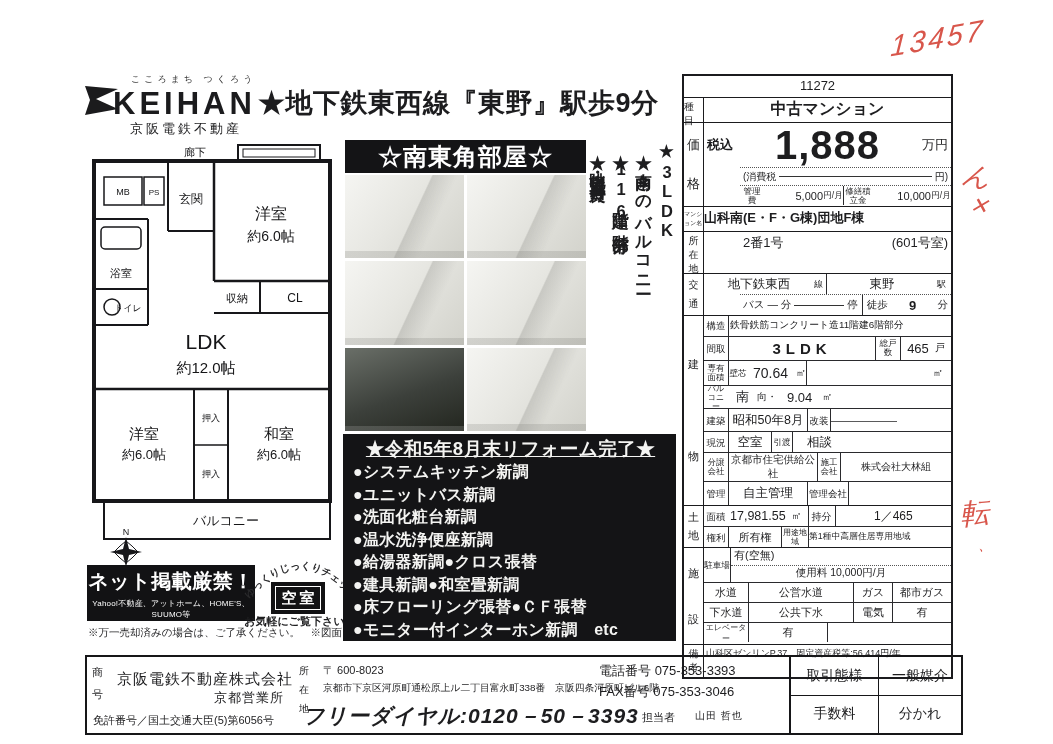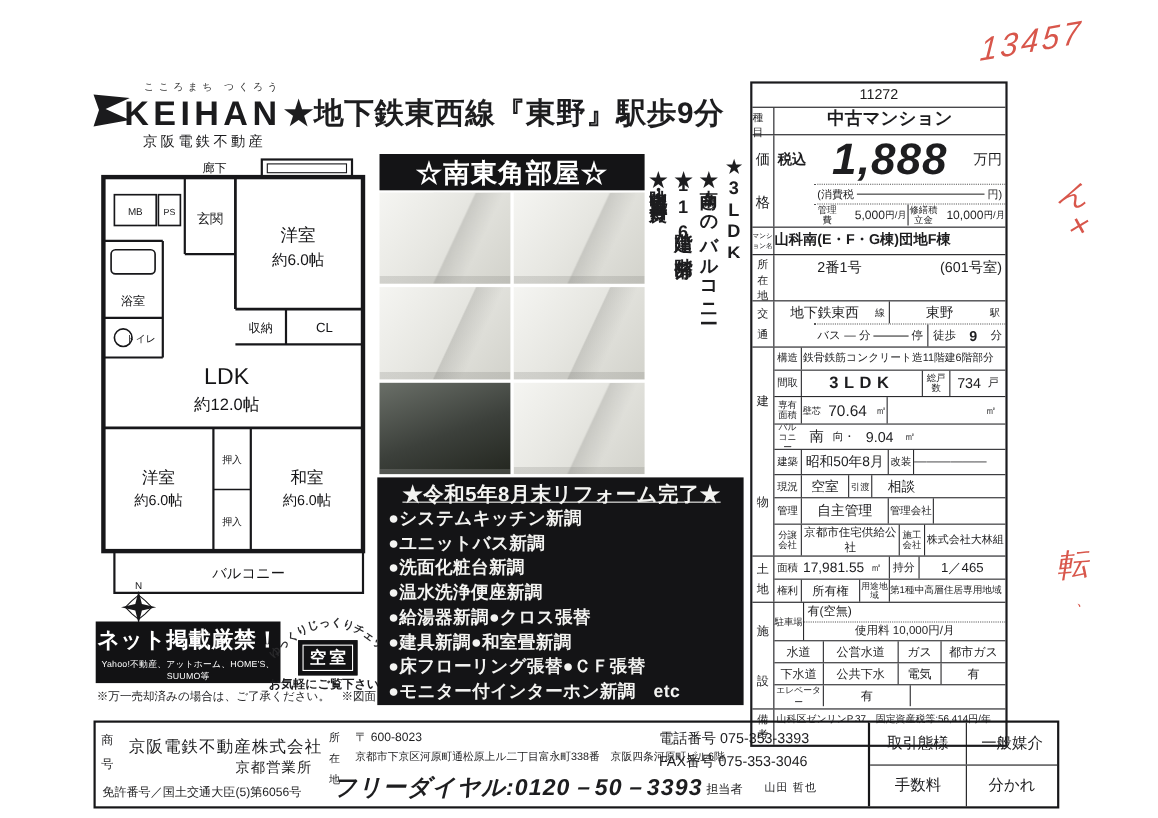--- a/index.html
+++ b/index.html
@@ -51,33 +51,33 @@
   .ph.dark::after { background:linear-gradient(0deg, rgba(255,255,255,.15) 0 6%, transparent 6%); }
 
   .appeal { left:589px; top:142px; height:302px; width:88px; writing-mode:vertical-rl; text-orientation:upright; font-size:16.5px; font-weight:800; letter-spacing:1.5px; }
   .appeal > div { margin-left:3px; line-height:20px; white-space:nowrap; }
 
   .reform { left:343px; top:434px; width:333px; height:207px; background:#141416; color:#f4f4f2; padding:2px 8px 0 10px; }
   .reform-title { font-size:18.5px; font-weight:800; text-align:center; text-decoration:underline; letter-spacing:0.5px; }
   .reform-item { font-size:16px; font-weight:bold; line-height:22.5px; white-space:nowrap; letter-spacing:0.3px; }
 
   
-  .rtable { left:682px; top:74px; width:234px; border:2.5px solid #1b1b1e; font-size:12px; background:#fff; }
+  .rtable { left:682px; top:74px; width:271px; border:2.5px solid #1b1b1e; font-size:12px; background:#fff; }
   .rtable .sec { display:flex; border-top:1.8px solid #1b1b1e; }
   .rtable .sec:first-child { border-top:none; }
   .glabel { width:20px; display:flex; flex-direction:column; justify-content:space-around; align-items:center; font-size:11px; border-right:1.6px solid #1b1b1e; padding:2px 0; }
   .gbody { flex:1; display:flex; flex-direction:column; min-width:0; }
   .trow { display:flex; align-items:center; border-top:1.3px solid #2a2a2d; min-width:0; }
   .gbody .trow:first-child, .sec .trow:first-child { border-top:none; }
   .trow.dot { border-top-style:dotted; border-top-color:#555;margin-left:36px; }
   .sl { font-size:8.5px; line-height:9px; word-break:break-all; text-align:center; flex:none; }
   .vr { border-left:1.3px solid #2a2a2d; align-self:stretch; }
   .fill { flex:1; min-width:0; }
   .dashline { flex:1; border-top:1.5px solid #333; margin:0 3px; }
-  .price-big { font-size:40px; font-weight:800; letter-spacing:1px; line-height:40px;font-style:italic; }
+  .price-big { font-size:40px; font-weight:800; letter-spacing:1px; line-height:40px; }
 
   
   .footer { left:85px; top:655px; width:878px; height:80px; border:2.5px solid #161618; }
   .f-lab { display:flex; flex-direction:column; align-items:center; justify-content:space-around; font-size:11px; }
   .f-minitable { position:absolute; right:0; top:0; bottom:0; width:172px; border-left:2px solid #161618; display:flex; flex-direction:column; }
   .f-mrow { flex:1; display:flex; }
   .f-mrow + .f-mrow { border-top:1.8px solid #161618; }
   .f-mcell { display:flex; align-items:center; justify-content:center; font-size:14px; }
 </style>
 </head>
@@ -297,21 +297,21 @@
           <span class="vr"></span>
           <span class="fill" style="font-size:9.8px;white-space:nowrap;overflow:hidden;padding-left:1px">鉄骨鉄筋コンクリート造11階建6階部分</span>
         </div>
         <div class="trow" style="height:24px">
           <span class="sl" style="width:24px;font-size:9.5px">間取</span>
           <span class="vr"></span>
           <span class="fill ctr b" style="font-size:15px;letter-spacing:5px">3LDK</span>
           <span class="vr"></span>
           <span class="sl" style="width:24px">総戸数</span>
           <span class="vr"></span>
-          <span class="ctr" style="width:34px;font-size:13px">734</span>
+          <span class="ctr" style="width:34px;font-size:13px">465</span>
           <span style="width:16px;font-size:10px">戸</span>
         </div>
         <div class="trow" style="height:26px">
           <span class="sl" style="width:24px">専有面積</span>
           <span class="vr"></span>
           <span class="sl" style="width:18px">壁芯</span>
           <span style="font-size:14px;margin-left:6px">70.64</span>
           <span style="font-size:10px;margin-left:8px">㎡</span>
           <span class="vr fill" style="align-self:stretch"></span>
           <span style="font-size:10px;width:18px">㎡</span>
@@ -334,37 +334,37 @@
         </div>
         <div class="trow" style="height:21px">
           <span class="sl" style="width:24px;font-size:9.5px">現況</span>
           <span class="vr"></span>
           <span class="ctr" style="width:42px;font-size:12.5px">空室</span>
           <span class="vr"></span>
           <span class="sl" style="width:20px;font-size:8.5px">引渡</span>
           <span class="vr"></span>
           <span class="fill" style="font-size:12.5px;padding-left:14px">相談</span>
         </div>
+        <div class="trow" style="height:29px">
+          <span class="sl" style="width:24px">分譲会社</span>
+          <span class="vr"></span>
+          <span class="ctr" style="width:88px;font-size:10.5px">京都市住宅供給公社</span>
+          <span class="vr"></span>
+          <span class="sl" style="width:22px">施工会社</span>
+          <span class="vr"></span>
+          <span class="fill ctr" style="font-size:10px">株式会社大林組</span>
+        </div>
         <div class="trow" style="height:24px">
           <span class="sl" style="width:24px;font-size:9.5px">管理</span>
           <span class="vr"></span>
           <span class="ctr" style="width:78px;font-size:12.5px">自主管理</span>
           <span class="vr"></span>
           <span class="sl" style="width:40px;font-size:9.5px">管理会社</span>
           <span class="vr"></span>
           <span class="fill"></span>
-        </div>
-        <div class="trow" style="height:29px">
-          <span class="sl" style="width:24px">分譲会社</span>
-          <span class="vr"></span>
-          <span class="ctr" style="width:88px;font-size:10.5px">京都市住宅供給公社</span>
-          <span class="vr"></span>
-          <span class="sl" style="width:22px">施工会社</span>
-          <span class="vr"></span>
-          <span class="fill ctr" style="font-size:10px">株式会社大林組</span>
         </div>
       </div>
     </div>
 
     <div class="sec" style="height:42px">
       <div class="glabel">
         <span>土</span>
         <span>地</span>
       </div>
       <div class="gbody">

